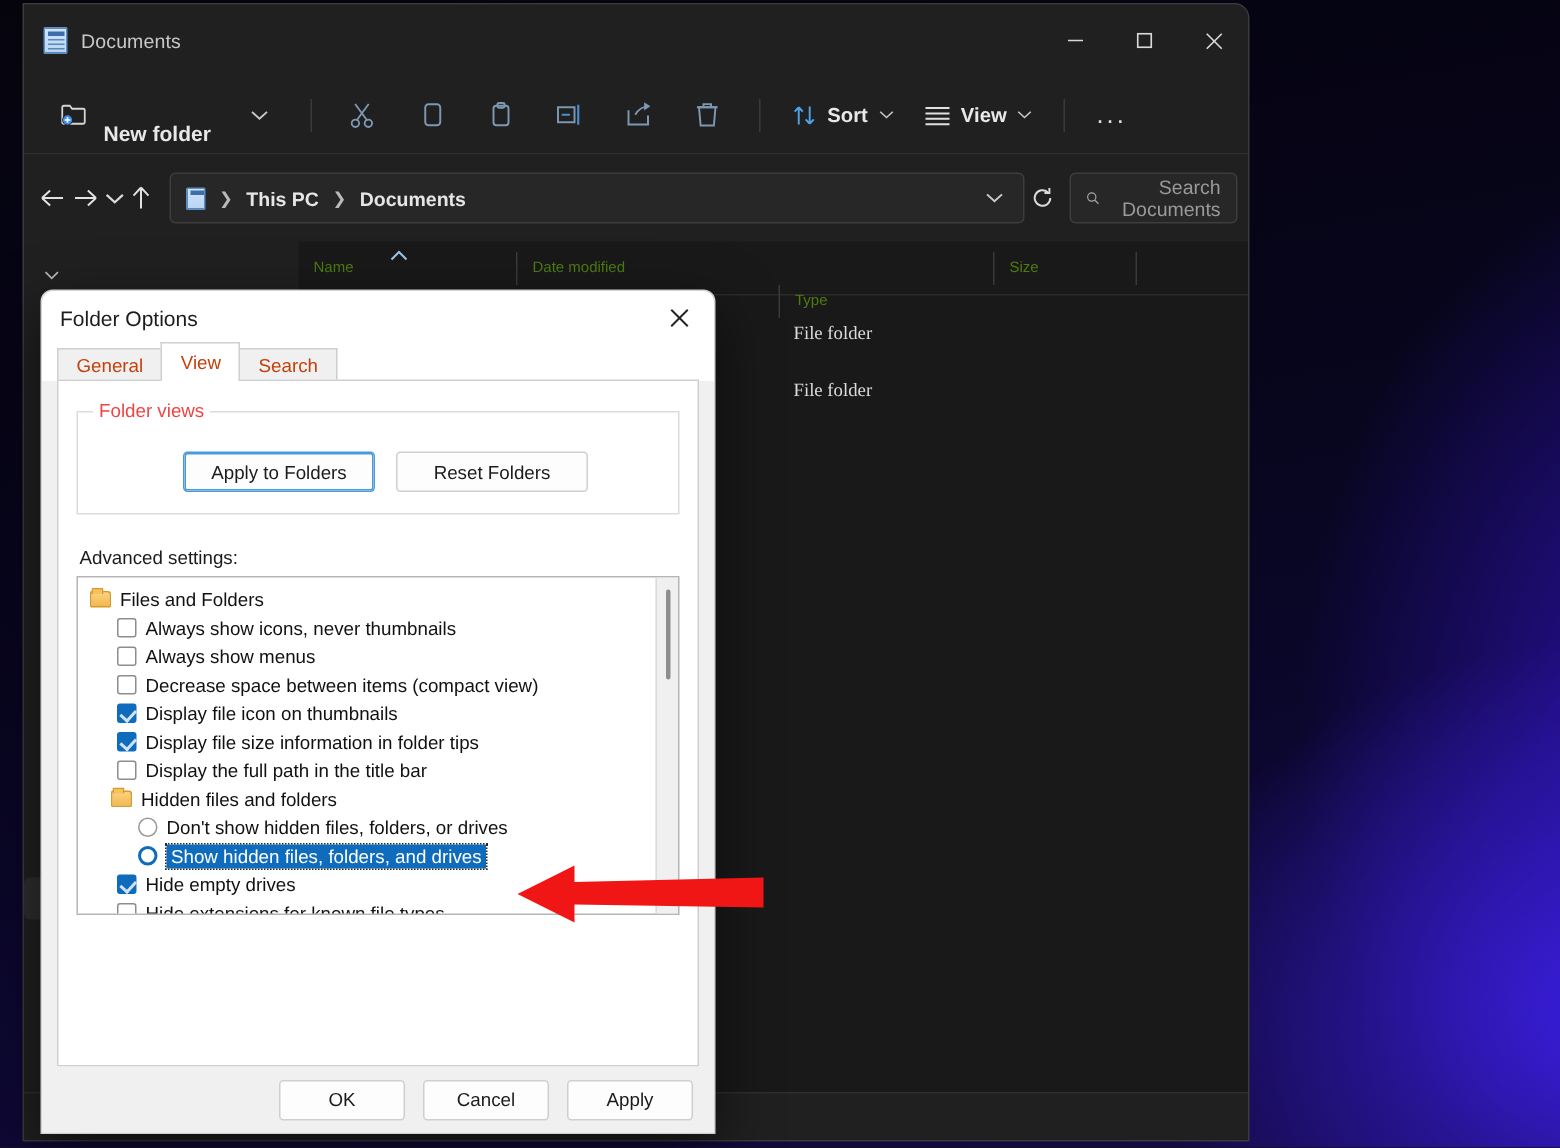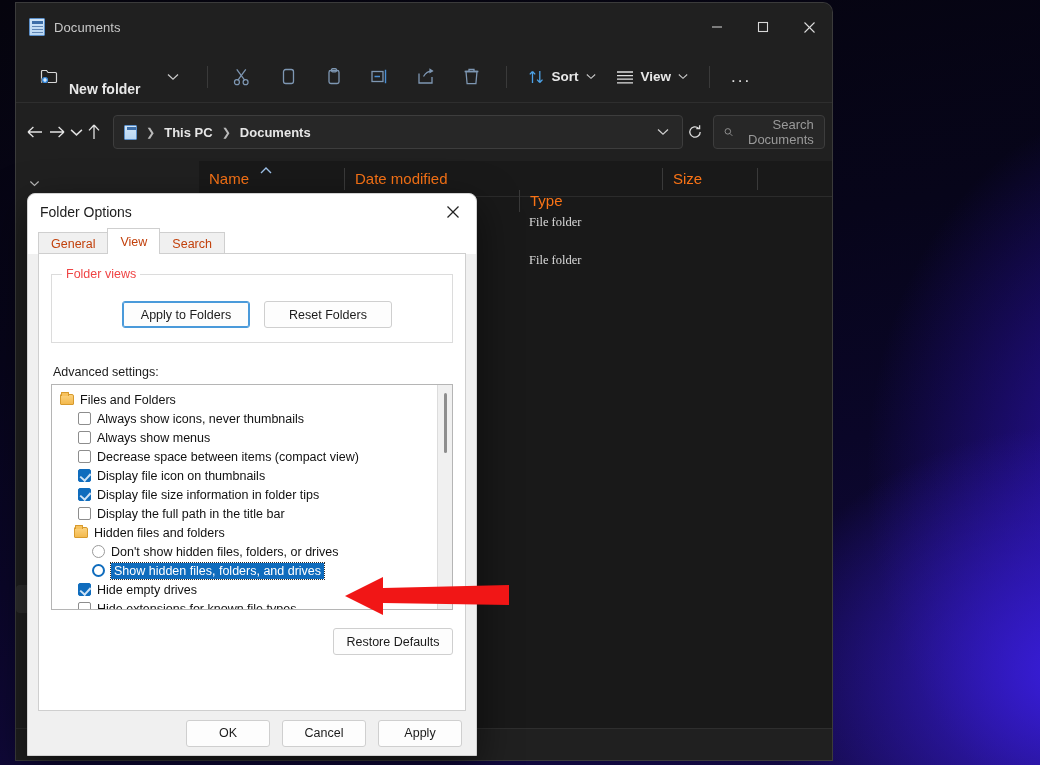--- a/index.html
+++ b/index.html
@@ -107,21 +107,21 @@
     display:flex; align-items:center; justify-content:center; border-radius:4px;
   }
   .nav-chevron.hover { background:#2e2e2e; width:30px; left:0; }
 
   .listpane { flex:1; background:#191919; position:relative; }
   .colhead {
     height:36px; display:flex; align-items:center;
     border-bottom:1px solid #2b2b2b; position:relative;
   }
   .col {
-    color:#f97316; font-size:15px; height:22px; display:flex; align-items:center;
+    color:#4d7c0f; font-size:10px; height:22px; display:flex; align-items:center;
     padding-left:10px; border-left:1px solid #3a3a3a;
   }
   .sortcaret { position:absolute; color:#9fc3ea; font-size:10px; }
 
   .filerow { height:37px; display:flex; align-items:center; }
   .cell { color:#dcdcdc; font-size:12.5px; padding-left:10px;font-family:Liberation Serif, serif; }
 
   
   .statusbar {
     position:absolute; left:0; bottom:0; width:1000px; height:32px;
@@ -599,23 +599,20 @@
             <span class="cb"></span>
             <span class="txt">Hide extensions for known file types</span>
           </div>
 
         </div>
         <div class="lb-scroll">
           <div class="lb-thumb"></div>
         </div>
       </div>
 
-      <div class="restore-row">
-        <div class="btn" style="min-width:120px;">Restore Defaults</div>
-      </div>
     </div>
 
     <div class="dlg-footer">
       <div class="btn sm">OK</div>
       <div class="btn sm">Cancel</div>
       <div class="btn sm">Apply</div>
     </div>
   </div>
 
   <svg id="redarrow" viewBox="0 0 175 48">

